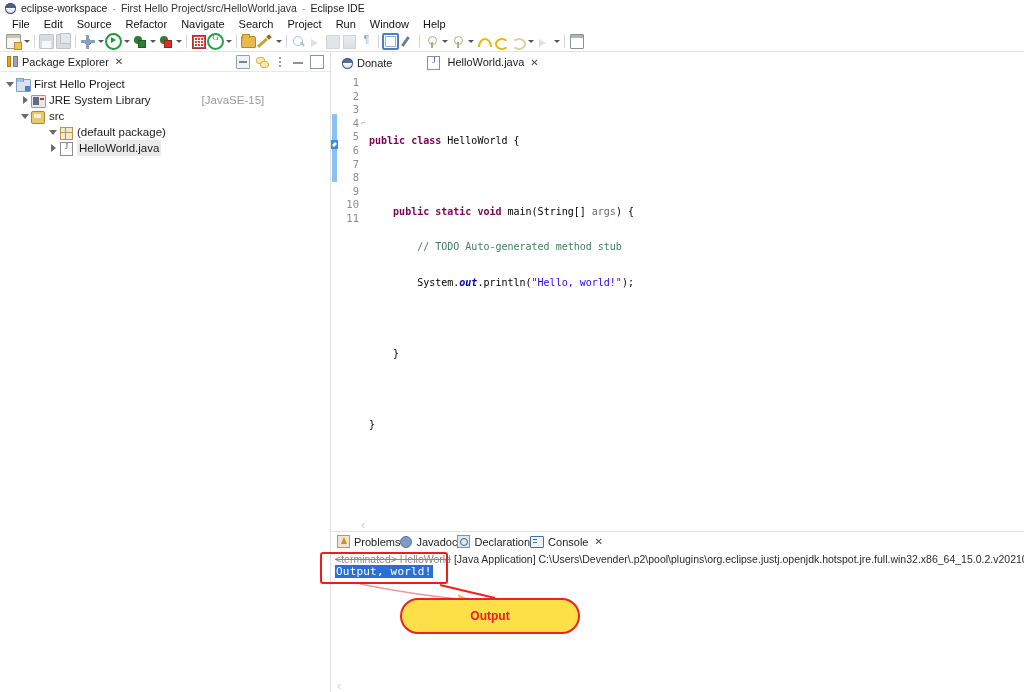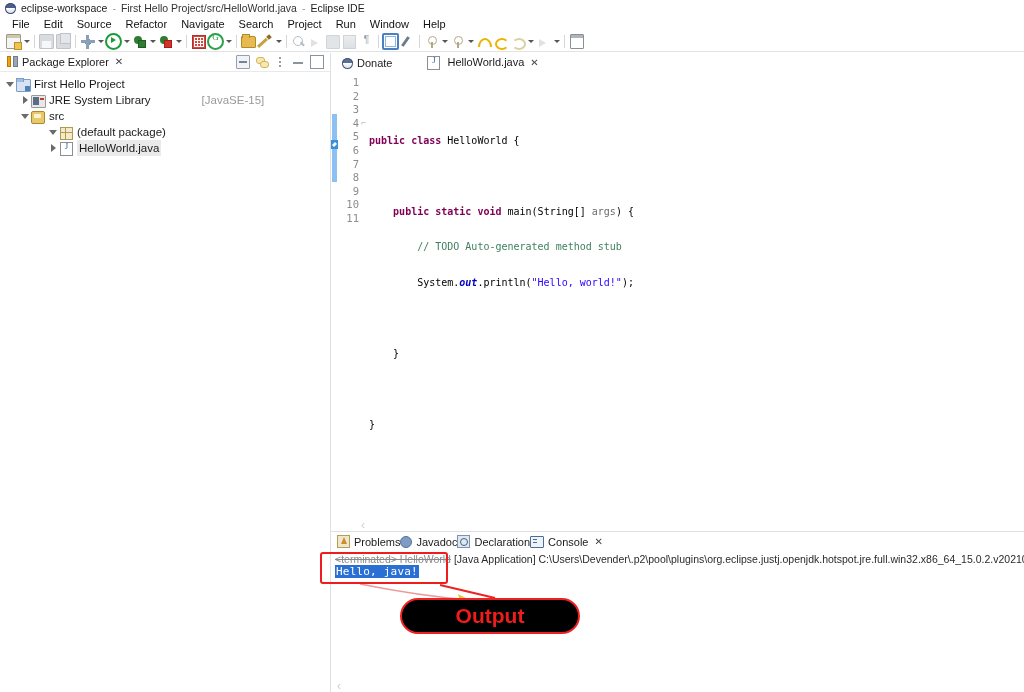--- a/index.html
+++ b/index.html
@@ -226,22 +226,22 @@
   }
   .console-hscroll{height:12px;display:flex;align-items:center;padding-left:6px;color:#d0d0d0;font-size:11px;}
 
   
   .anno-box{
     position:absolute;border:2.5px solid #ee1c1c;border-radius:3px;
     box-sizing:border-box;pointer-events:none;
   }
   .anno-callout{
     position:absolute;border:2.5px solid #ee2222;border-radius:22px;
-    background:#000000;display:flex;align-items:center;justify-content:center;
-    color:#ee1c1c;font-weight:bold;font-size:21px;
+    background:#fde047;display:flex;align-items:center;justify-content:center;
+    color:#ee1c1c;font-weight:bold;font-size:12px;
     font-family:"Liberation Sans",sans-serif;box-sizing:border-box;
   }
   .anno-svg{position:absolute;left:0;top:0;width:1024px;height:692px;pointer-events:none;}
 </style>
 </head>
 <body>
 
 <div id="app">
 
   <div class="titlebar">
@@ -525,21 +525,21 @@
             <span>Console</span>
             <span class="tab-x">✕</span>
           </div>
         </div>
 
         <div class="console-body">
           <div class="term-line">
             <span class="term-strike">&lt;terminated&gt; HelloWorld</span>
             <span>[Java Application] C:\Users\Devender\.p2\pool\plugins\org.eclipse.justj.openjdk.hotspot.jre.full.win32.x86_64_15.0.2.v20210201-</span>
           </div>
-          <div class="out-line">Hello, java!</div>
+          <div class="out-line">Output, world!</div>
         </div>
 
         <div class="console-hscroll">
           <span class="arrow-l">‹</span>
         </div>
       </div>
 
     </div>
   </div>
 

